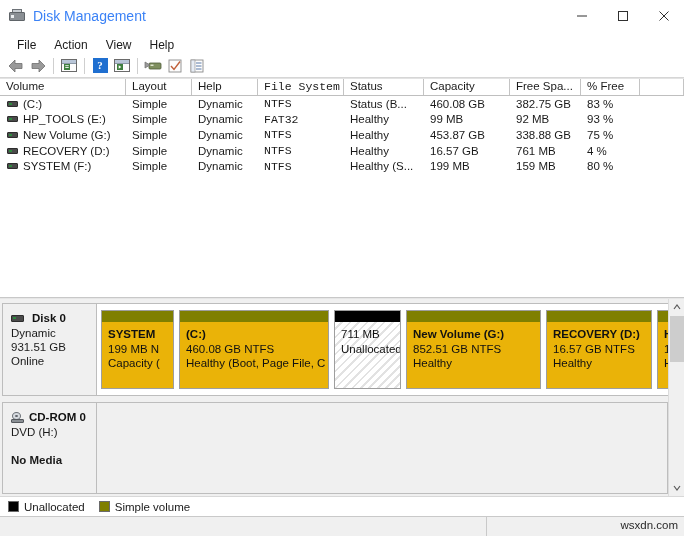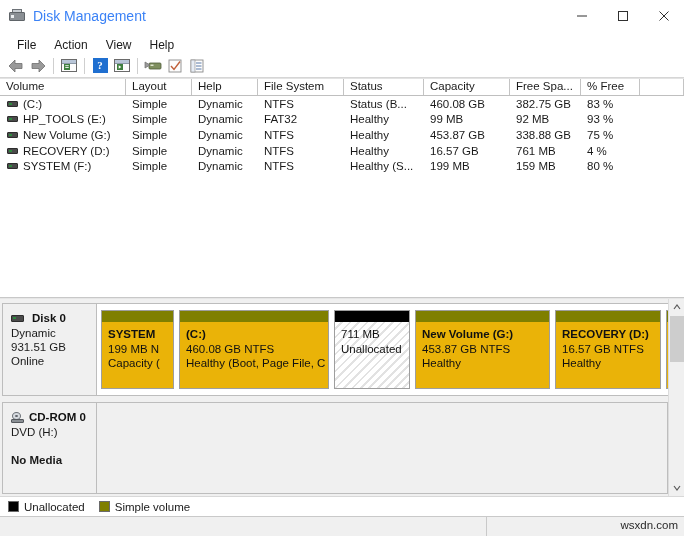--- a/index.html
+++ b/index.html
@@ -114,21 +114,21 @@
     width: 11px; height: 6px; flex: 0 0 11px;
     background: #4a4a4a; border: 1px solid #2d2d2d; border-radius: 1px;
     position: relative;
   }
   .volicon::after {
     content: ""; position: absolute; left: 1px; top: 1px; width: 3px; height: 2px; background: #2d8a3e;
   }
 
   
   .c0 { width: 126px; } .c1 { width: 66px; } .c2 { width: 66px; }
-  .c3 { width: 86px; } .c4 { width: 80px; } .c5 { width: 86px; }
+  .c3 { width: 86px; font-family: Liberation Mono, monospace; } .c4 { width: 80px; } .c5 { width: 86px; }
   .c6 { width: 71px; } .c7 { width: 59px; } .c8 { flex: 1 1 auto; }
 
   
   .graphpane {
     flex: 1 1 auto;
     position: relative;
     background: #f0f0f0;
     border-top: 1px solid #e6e6e6;
     display: flex;
     overflow: hidden;
@@ -448,33 +448,33 @@
 
           <div class="part" style="width:150px;">
             <div class="bar" style="background:#7f7f00;"></div>
             <div class="body">
               <div class="ptitle">(C:)</div>
               <div>460.08 GB NTFS</div>
               <div>Healthy (Boot, Page File, C</div>
             </div>
           </div>
 
-          <div class="part unalloc" style="width:76px;">
+          <div class="part unalloc" style="width:67px;">
             <div class="bar" style="background:#000000;"></div>
             <div class="body">
               <div class="ptitle">711 MB</div>
               <div>Unallocated</div>
             </div>
           </div>
 
           <div class="part" style="width:135px;">
             <div class="bar" style="background:#7f7f00;"></div>
             <div class="body">
               <div class="ptitle">New Volume  (G:)</div>
-              <div>453.87 GB NTFS</div>
+              <div>852.51 GB NTFS</div>
               <div>Healthy</div>
             </div>
           </div>
 
           <div class="part" style="width:106px;">
             <div class="bar" style="background:#7f7f00;"></div>
             <div class="body">
               <div class="ptitle">RECOVERY  (D:)</div>
               <div>16.57 GB NTFS</div>
               <div>Healthy</div>

